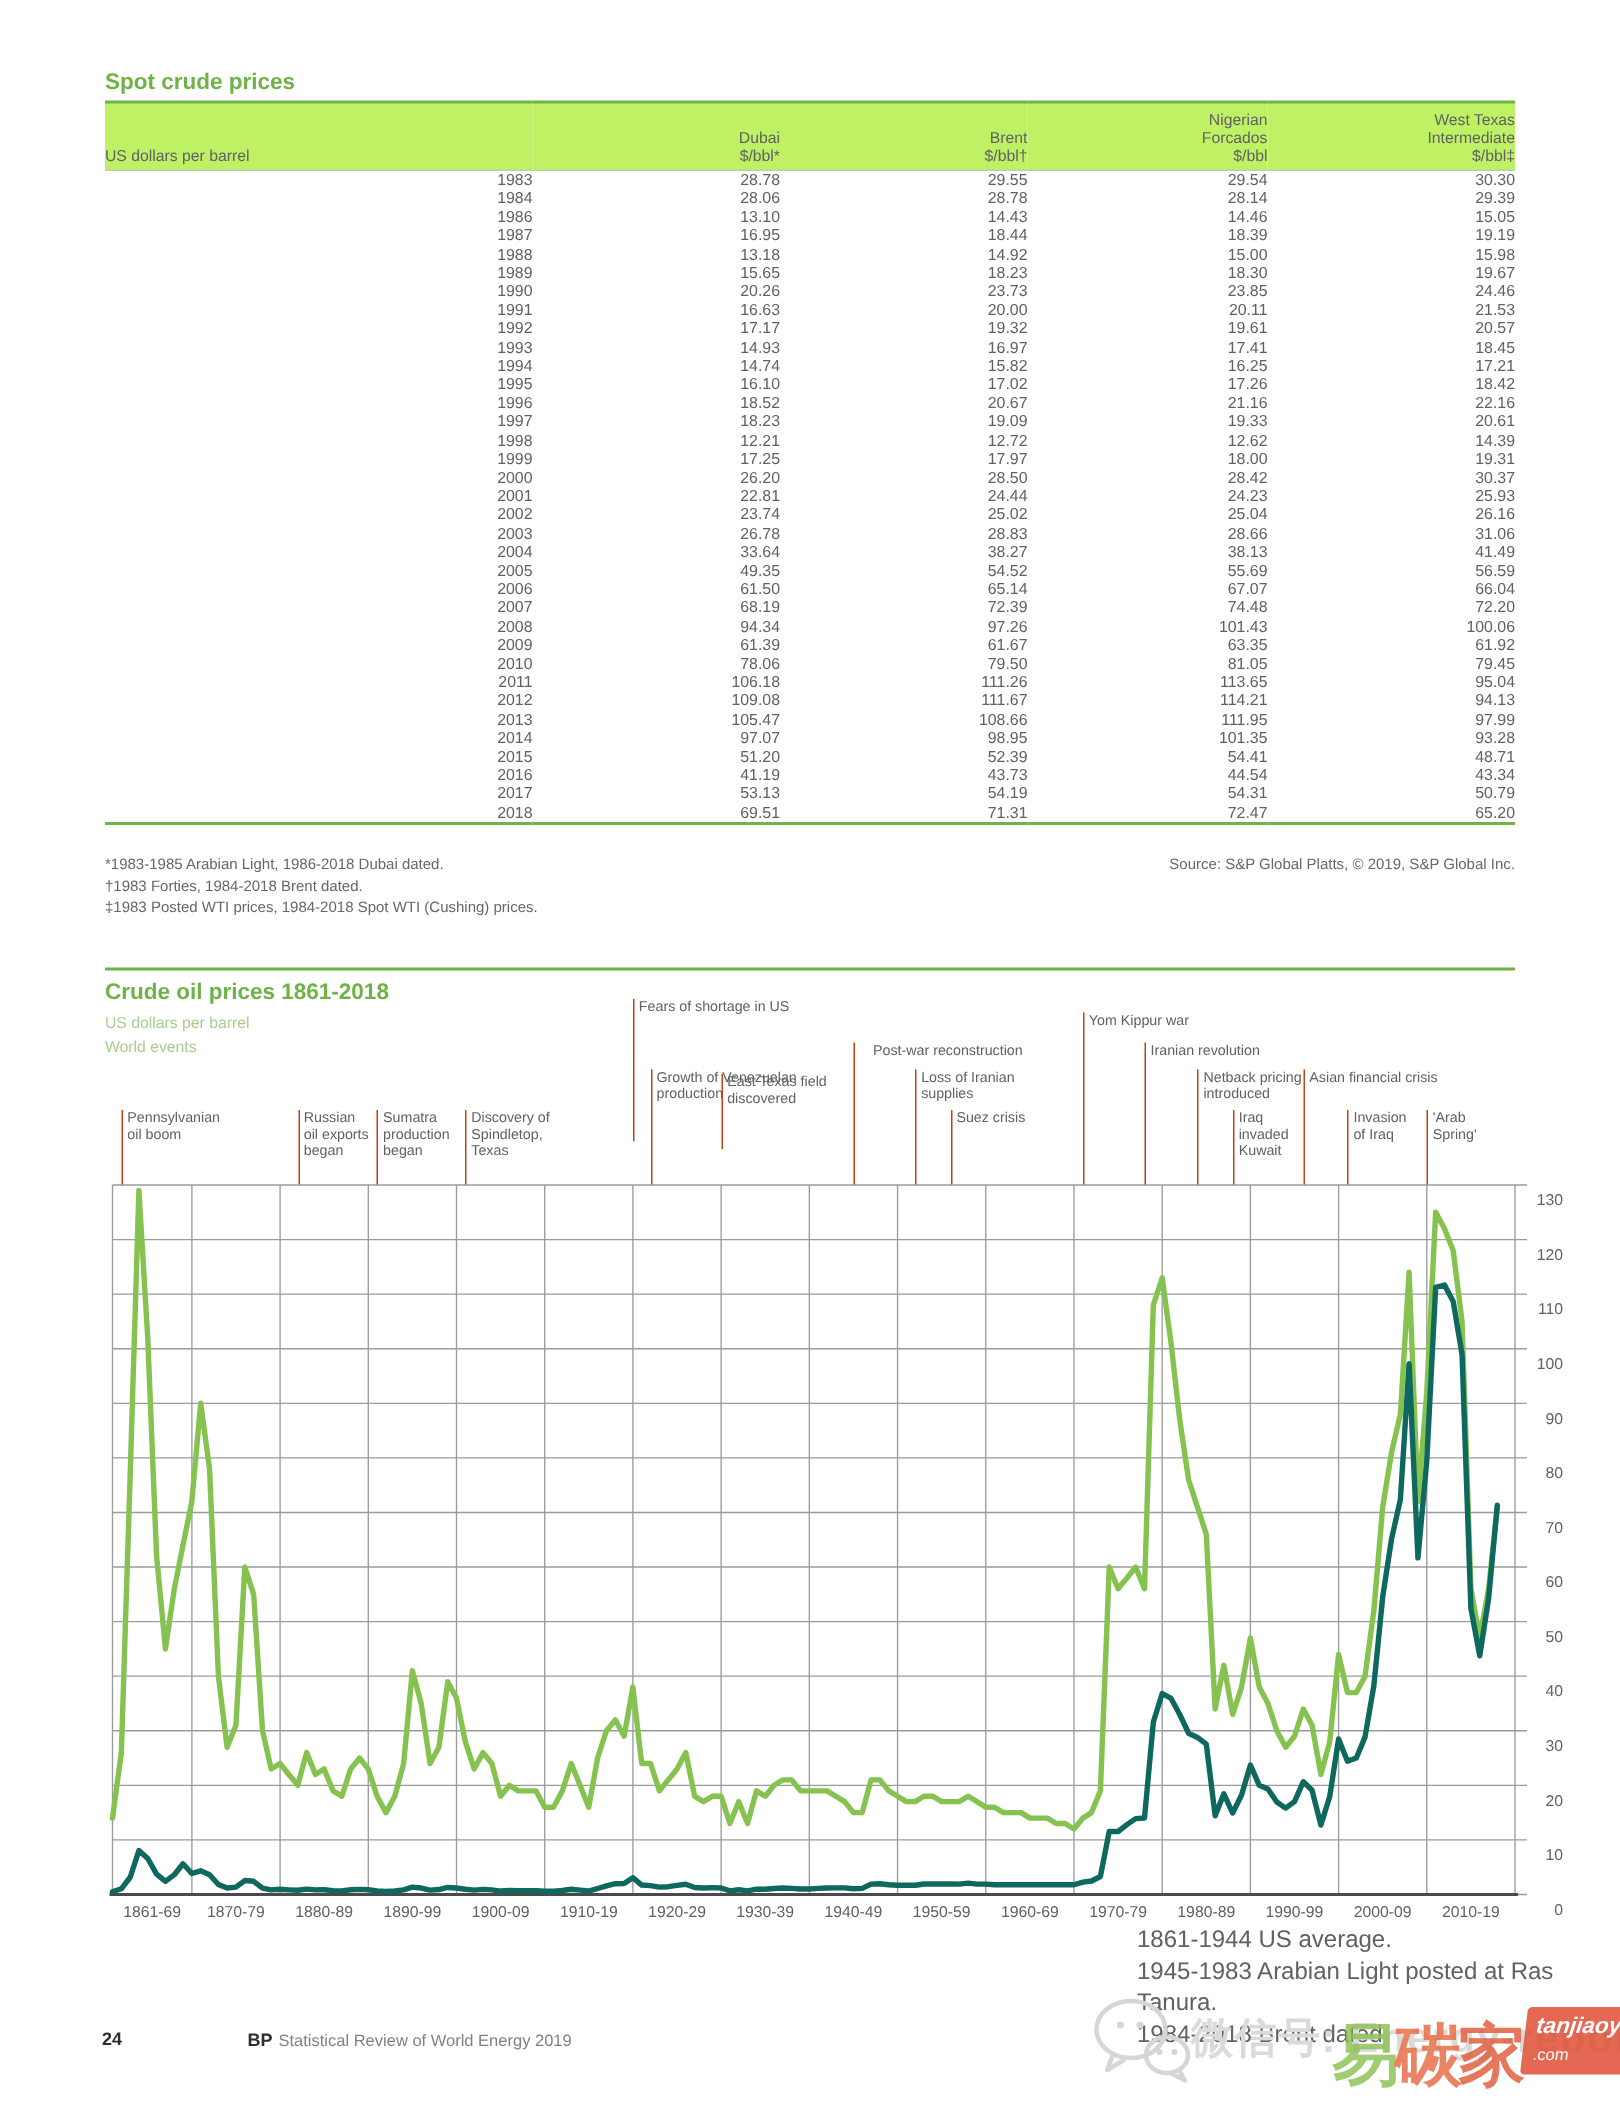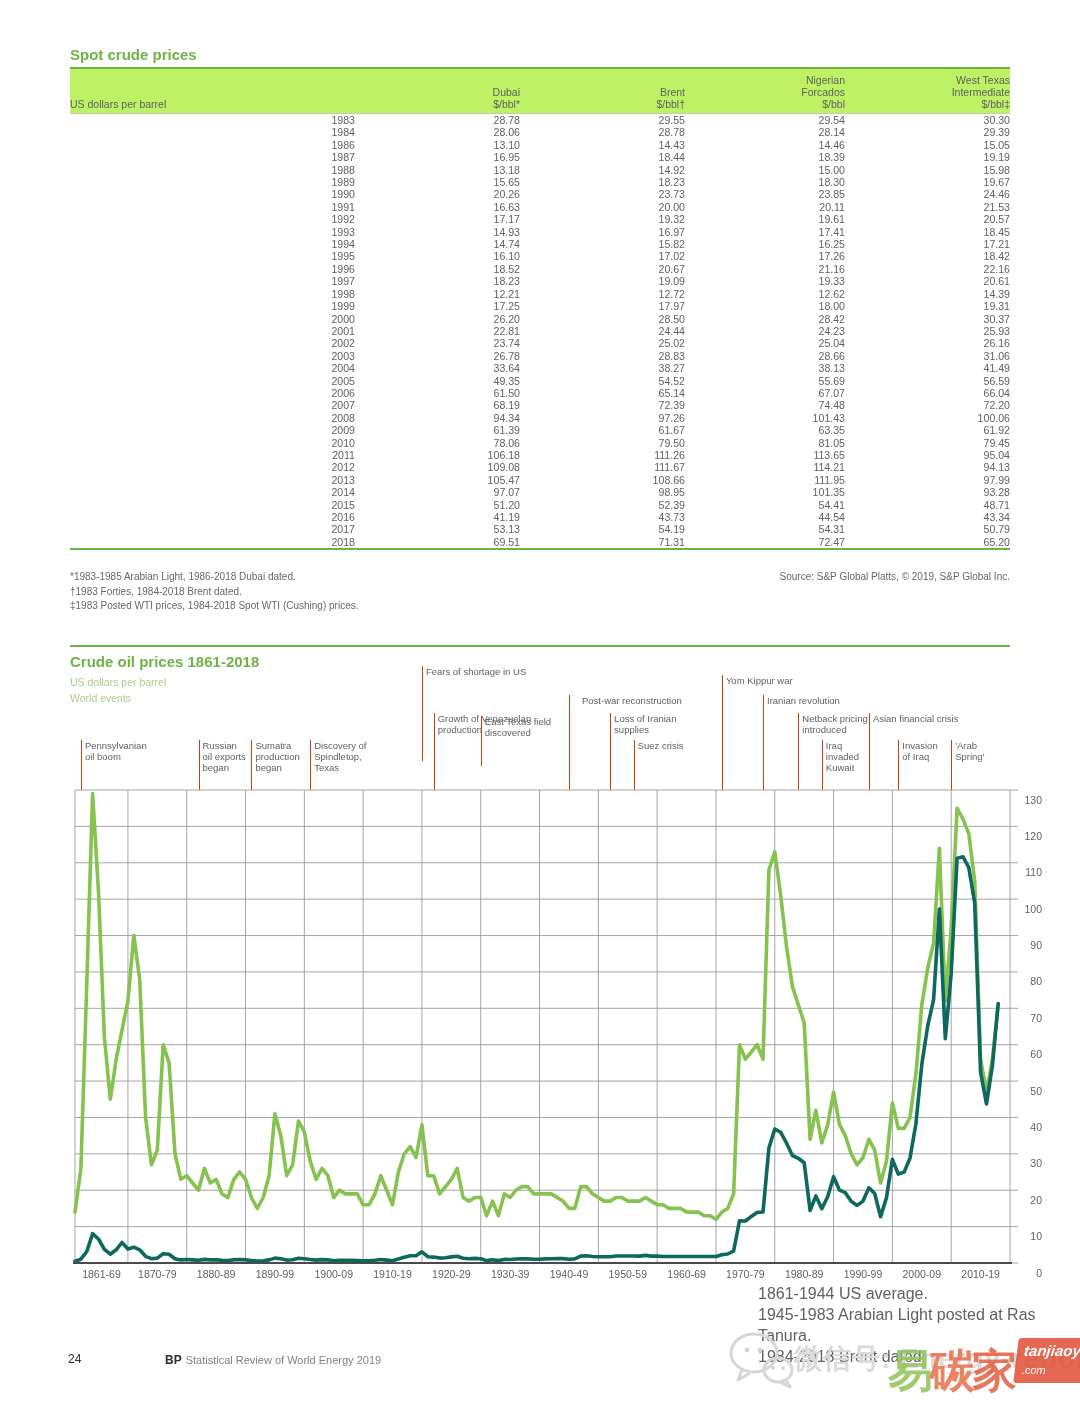--- a/index.html
+++ b/index.html
@@ -46,21 +46,21 @@
   .event {
     position:absolute; border-left:1px solid #c2410c; padding-left:3px;
     font-size:9.5px; line-height:11px; color:#606165; white-space:pre-line;
   }
   #chart-svg { position:absolute; left:0; top:745px; }
   .legend { position:absolute; left:70px; top:1283px; font-size:10.5px; color:#606165; }
   .legend-row { height:21px; display:flex; align-items:center; }
   .legend-swatch { display:inline-block; width:10px; height:10px; margin-right:7px; }
   .chart-notes { position:absolute; left:758px; top:1283px; font-size:16px; color:#606165; line-height:21px; }
   
-  .page-num { position:absolute; left:68px; top:1352px; font-size:12px; font-weight:normal; color:#2e2e30; }
+  .page-num { position:absolute; left:68px; top:1352px; font-size:12px; font-weight:bold; color:#2e2e30; }
   .footer-brand { position:absolute; left:165px; top:1353px; font-size:11px; color:#808184; }
   .footer-brand b { font-size:12px; color:#2e2e30; margin-right:4px; }
   
   .watermark { position:absolute; left:728px; top:1328px; width:352px; height:78px; }
   .wm-text {
     position:absolute; left:66px; top:12px; font-size:28px; font-weight:bold;
     color:#dadada; letter-spacing:1px; white-space:nowrap;
   }
   .wm-logo { position:absolute; left:160px; top:10px; opacity:0.82; white-space:nowrap; }
   .wm-char { font-size:45px; font-weight:bold; line-height:48px; letter-spacing:-3px; }

